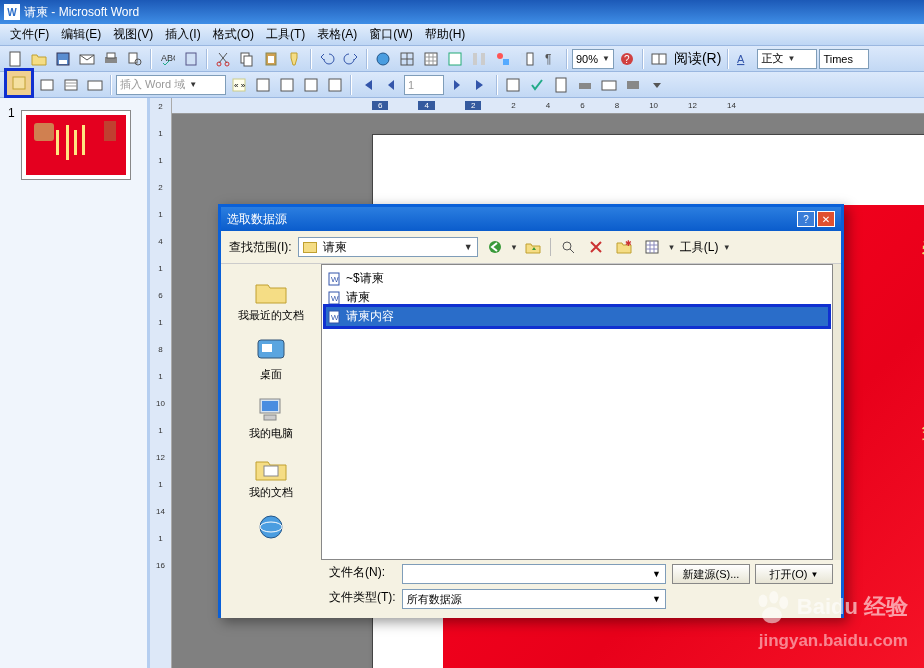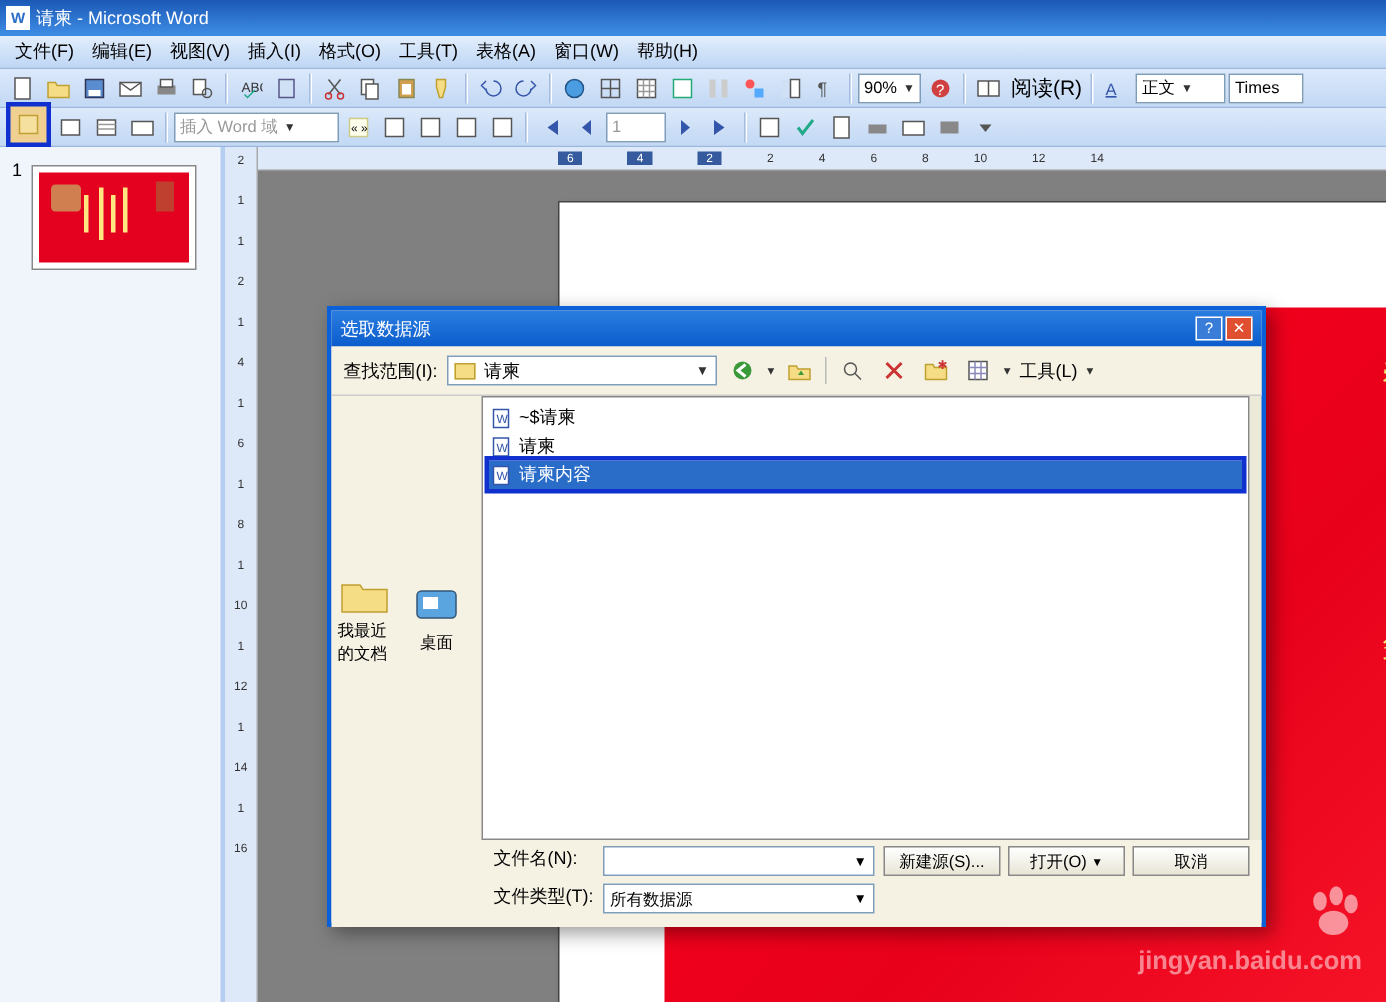--- a/index.html
+++ b/index.html
@@ -33,21 +33,21 @@
 .dlg-help { background: #3a7dd8; color: #fff; }
 .dlg-close { background: #e05030; color: #fff; }
 .dlg-toolbar { height: 30px; background: #f5f2e3; display: flex; align-items: center; padding: 16px 8px; gap: 6px; border-bottom: 1px solid #ccc; }
 .dlg-label { font-size: 12px; }
 .dlg-combo { height: 20px; background: #fff; border: 1px solid #7f9db9; padding: 0 4px; display: flex; align-items: center; gap: 6px; min-width: 180px; }
 .dlg-combo .fld-icon { width: 14px; height: 11px; background: #f5dd85; border: 1px solid #c0a030; }
 .dlg-combo .arrow { margin-left: auto; font-size: 9px; color: #333; }
 .dlg-icon { width: 22px; height: 22px; display: flex; align-items: center; justify-content: center; border: 1px solid transparent; }
 .dlg-icon svg { width: 16px; height: 16px; }
 .dlg-body { display: flex; height: calc(100% - 24px - 30px - 58px); }
-.places { width: 100px; background: #f5f2e3; display: flex; align-items: center; padding: 8px 0; gap: 4px; }
+.places { width: 100px; background: #f5f2e3; display: flex; flex-direction: column; align-items: center; padding: 8px 0; gap: 4px; }
 .place-item { display: flex; flex-direction: column; align-items: center; gap: 2px; font-size: 11px; cursor: pointer; padding: 4px; }
 .place-item .picon { width: 36px; height: 30px; display: flex; align-items: center; justify-content: center; }
 .file-list { flex: 1; background: #fff; border: 1px solid #888; margin: 0 8px 0 0; padding: 4px; }
 .file-item { display: flex; align-items: center; gap: 4px; padding: 1px 2px; font-size: 12px; }
 .file-item.selected { background: #2a6dc9; color: #fff; outline: 3px solid #1030d0; }
 .file-icon { width: 14px; height: 14px; display: flex; align-items: center; justify-content: center; }
 .dlg-bottom { height: 58px; background: #f5f2e3; padding: 4px 8px; display: flex; gap: 6px; align-items: flex-start; }
 .bottom-labels { display: flex; flex-direction: column; gap: 8px; padding-left: 100px; }
 .bottom-inputs { display: flex; flex-direction: column; gap: 5px; flex: 1; }
 .bottom-input { height: 20px; background: #fff; border: 1px solid #7f9db9; padding: 0 4px; display: flex; align-items: center; font-size: 11px; }
@@ -571,33 +571,28 @@
     <div class="bottom-btns">
       <div style="display:flex;gap:5px">
         <div class="dlg-btn">
             <span>新建源(S)...</span>
           </div>
         <div class="dlg-btn">
             <span>打开(O)</span>
             <span class="arrow">▼</span>
           </div>
       </div>
-      <div style="display:flex;justify-content:flex-end">
-        <div class="dlg-btn">
-            <span>取消</span>
-          </div>
-      </div>
     </div>
   </div>
 </div>
 
 <div class="watermark">
   <svg class="paw" viewBox="0 0 40 40">
       <g fill="rgba(255,255,255,.55)">
         <ellipse cx="10" cy="12" rx="5" ry="7"></ellipse>
         <ellipse cx="22" cy="8" rx="5" ry="7"></ellipse>
         <ellipse cx="33" cy="14" rx="5" ry="7"></ellipse>
         <ellipse cx="20" cy="28" rx="11" ry="9"></ellipse>
       </g>
     </svg>
-  <br>
+  <span>Baidu 经验</span><br>
   <span class="sub">jingyan.baidu.com</span>
 </div>
 
 </body></html>

